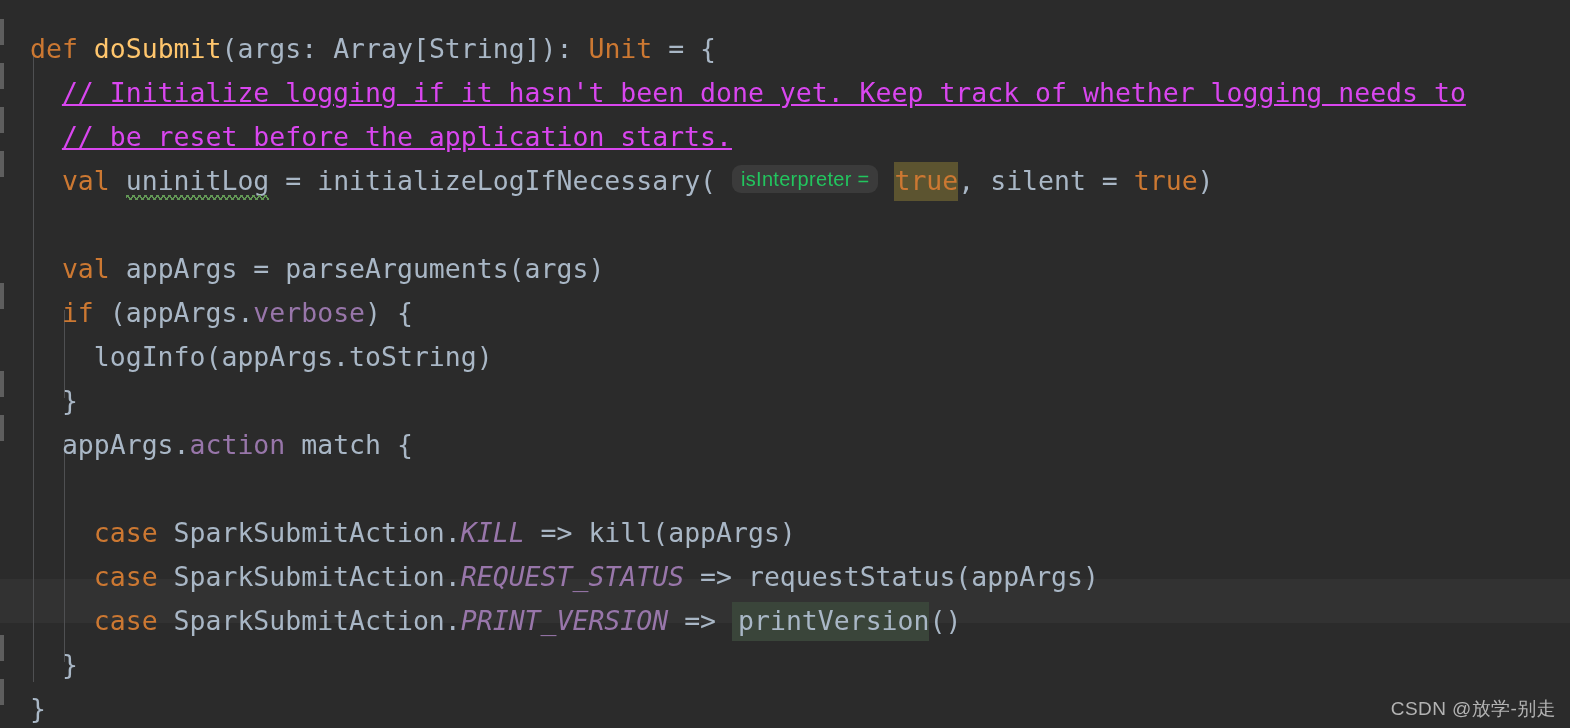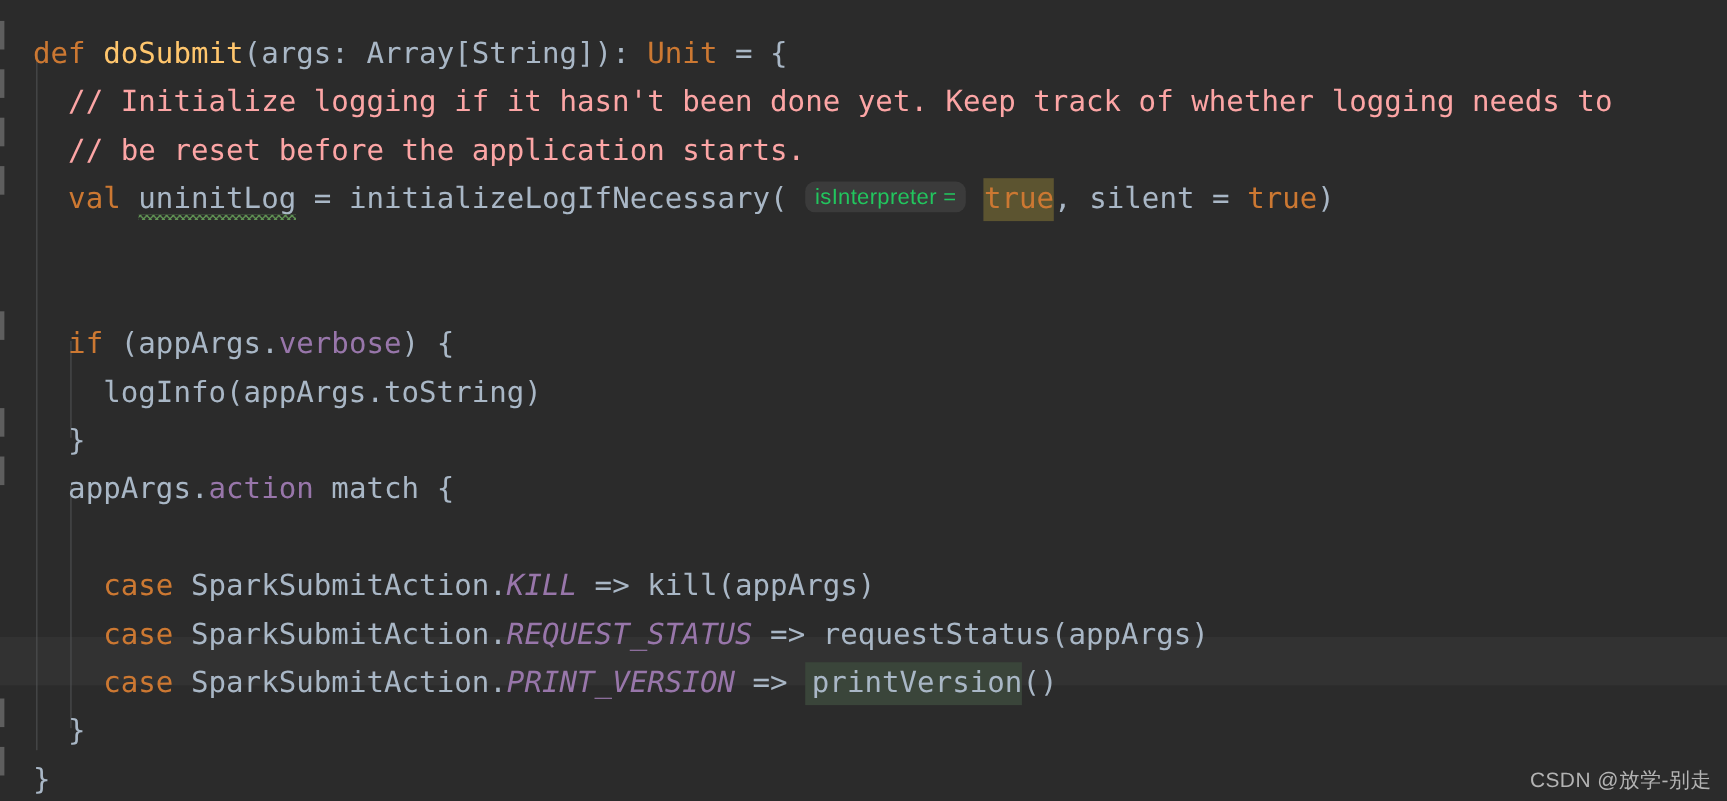--- a/index.html
+++ b/index.html
@@ -75,21 +75,21 @@
     white-space: pre;
     font-size: 26.5px;
     letter-spacing: 0px;
     color: #a9b7c6;
   }
 
   
   .kw        { color: #cc7832; }
   .decl      { color: #ffc66d; }
   .plain     { color: #a9b7c6; }
-  .comment   { color: #fca5a5; }
+  .comment   { color: #d946ef; text-decoration: underline; }
   .enumc     { color: #9876aa; font-style: italic; }
   .field     { color: #9876aa; }
 
   
   .squiggle {
     position: relative;
     display: inline-block;
     text-align: right;
   }
   .squiggle::after {
@@ -162,20 +162,21 @@
       <div class="change-marker" style="top: 635px;"></div>
       <div class="change-marker" style="top: 679px;"></div>
     </div>
 
   <div class="code-layer">
       <div class="line" style="top: 11px;"><span style="display: inline-block; width: 30px;"></span><span class="kw">def </span><span class="decl">doSubmit</span><span class="plain">(args: Array[String]): </span><span class="kw">Unit</span><span class="plain"> = {</span></div>
       <div class="line" style="top: 55px;"><span style="display: inline-block; width: 61.9px;"></span><span class="comment">// Initialize logging if it hasn't been done yet. Keep track of whether logging needs to</span></div>
       <div class="line" style="top: 99px;"><span style="display: inline-block; width: 61.9px;"></span><span class="comment">// be reset before the application starts.</span></div>
       <div class="line" style="top: 143px;"><span style="display: inline-block; width: 61.9px;"></span><span class="kw">val </span><span class="squiggle"><span class="plain">uninitLog</span></span><span class="plain"> = initializeLogIfNecessary(</span> <span class="inlay">isInterpreter =</span> <span class="hl-search"><span class="kw">true</span></span><span class="plain">, silent = </span><span class="kw">true</span><span class="plain">)</span></div>
       <div class="line" style="top: 187px;"><span style="display: inline-block; width: 30px;"></span></div>
+      <div class="line" style="top: 231px;"><span style="display: inline-block; width: 61.9px;"></span><span class="kw">val </span><span class="plain">appArgs = parseArguments(args)</span></div>
       <div class="line" style="top: 275px;"><span style="display: inline-block; width: 61.9px;"></span><span class="kw">if</span><span class="plain"> (appArgs.</span><span class="field">verbose</span><span class="plain">) {</span></div>
       <div class="line" style="top: 319px;"><span style="display: inline-block; width: 93.8px;"></span><span class="plain">logInfo(appArgs.toString)</span></div>
       <div class="line" style="top: 363px;"><span style="display: inline-block; width: 61.9px;"></span><span class="plain">}</span></div>
       <div class="line" style="top: 407px;"><span style="display: inline-block; width: 61.9px;"></span><span class="plain">appArgs.</span><span class="field">action</span><span class="plain"> match {</span></div>
       <div class="line" style="top: 495px;"><span style="display: inline-block; width: 93.8px;"></span><span class="kw">case </span><span class="plain">SparkSubmitAction.</span><span class="enumc">KILL</span><span class="plain"> =&gt; kill(appArgs)</span></div>
       <div class="line" style="top: 539px;"><span style="display: inline-block; width: 93.8px;"></span><span class="kw">case </span><span class="plain">SparkSubmitAction.</span><span class="enumc">REQUEST_STATUS</span><span class="plain"> =&gt; requestStatus(appArgs)</span></div>
       <div class="line" style="top: 583px;"><span style="display: inline-block; width: 93.8px;"></span><span class="kw">case </span><span class="plain">SparkSubmitAction.</span><span class="enumc">PRINT_VERSION</span><span class="plain"> =&gt; </span><span class="hl-ident"><span class="plain">printVersion</span></span><span class="plain">()</span></div>
       <div class="line" style="top: 627px;"><span style="display: inline-block; width: 61.9px;"></span><span class="plain">}</span></div>
       <div class="line" style="top: 671px;"><span style="display: inline-block; width: 30px;"></span><span class="plain">}</span></div>
     </div>

